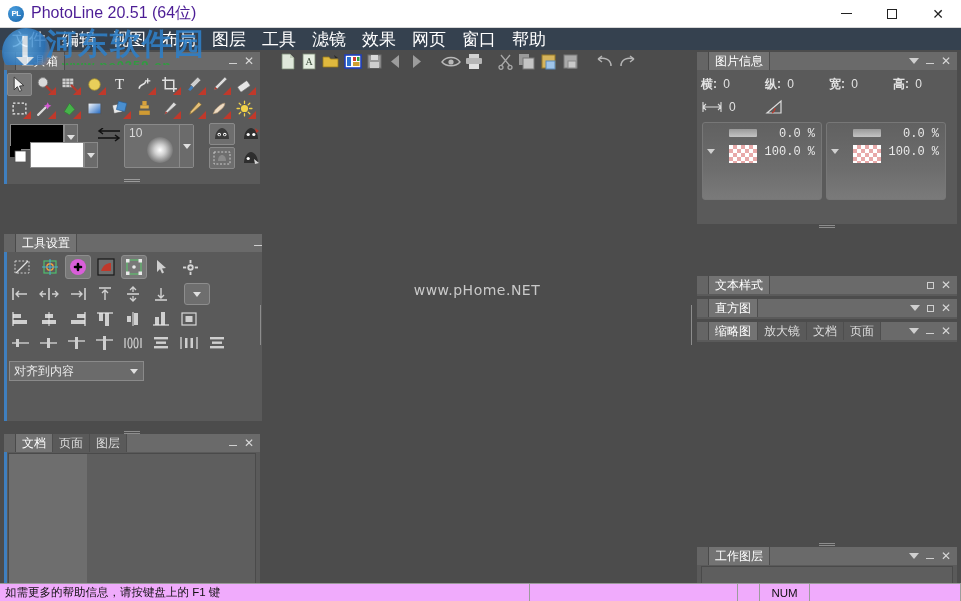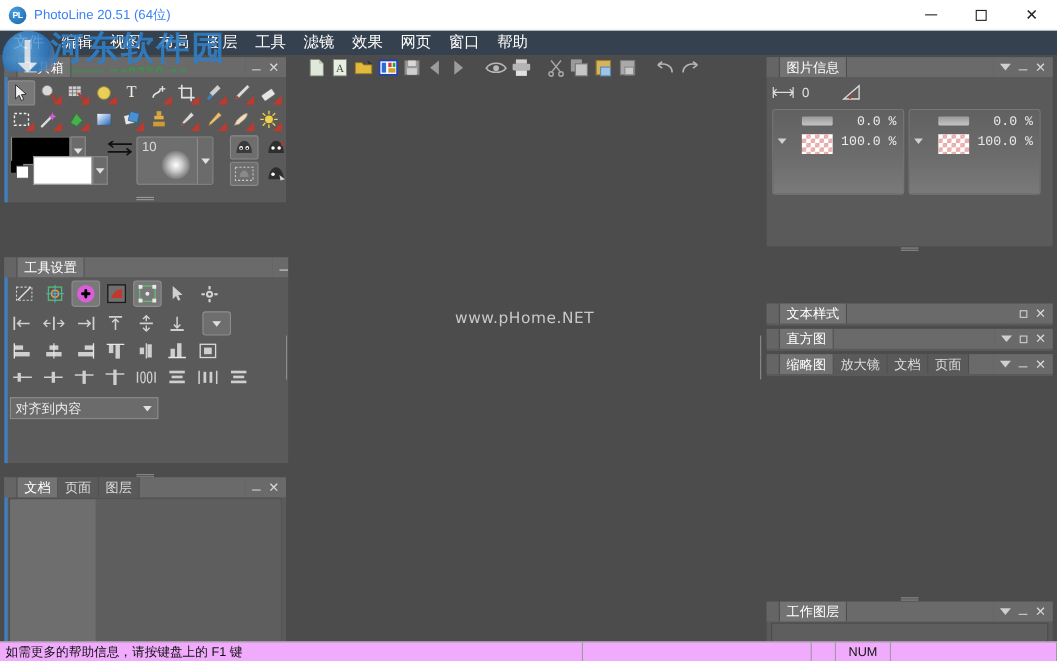--- a/index.html
+++ b/index.html
@@ -19,37 +19,37 @@
     display: flex; align-items: center;
   }
   .app-icon {
     width: 16px; height: 16px; margin-left: 8px; margin-right: 7px;
     border-radius: 50%;
     background: radial-gradient(circle at 35% 30%, #4a9fe0, #1663a8);
     color: #fff; font-size: 8px; font-weight: bold;
     display: flex; align-items: center; justify-content: center;
     letter-spacing: -0.5px;
   }
-  .title-text { color: #3b82f6; font-size: 12px; }
+  .title-text { color: #4c1d95; font-size: 16px; }
   .win-btns { margin-left: auto; display: flex; height: 28px; }
   .win-btn {
     width: 46px; height: 28px; display: flex; align-items: center; justify-content: center;
     color: #222; font-size: 12px;
   }
   .glyph-min { width: 11px; height: 1px; background: #222; display: block; }
   .glyph-max { width: 10px; height: 10px; border: 1px solid #222; display: block; }
   .glyph-x { font-size: 14px; line-height: 1; font-family: "DejaVu Sans", sans-serif; }
 
   
   .menubar {
     position: absolute; left: 0; top: 28px; width: 961px; height: 22px;
     background: #35414f; display: flex; align-items: center; padding-left: 4px;
   }
   .menu-item {
-    color: #ffffff; font-size: 14px; padding: 2px 8px; white-space: nowrap;
+    color: #ffffff; font-size: 17px; padding: 2px 8px; white-space: nowrap;
     cursor: default;
   }
 
   
   .workspace {
     position: absolute; left: 0; top: 50px; width: 961px; height: 533px;
     background: #4c4c4c;
   }
 
   
@@ -854,20 +854,30 @@
             <div class="tab active">图片信息</div>
           </div>
         <div class="head-fill"></div>
         <div class="head-btns">
           <i class="hb-caret"></i>
           <i class="hb-min"></i>
           <span class="hb-x">✕</span>
         </div>
       </div>
 
+      <div class="info-line">
+        <span><b>横:</b>
+              <b style="font-weight:normal;margin-left:3px;">0</b></span>
+        <span><b>纵:</b>
+              <b style="font-weight:normal;margin-left:3px;">0</b></span>
+        <span><b>宽:</b>
+              <b style="font-weight:normal;margin-left:3px;">0</b></span>
+        <span><b>高:</b>
+              <b style="font-weight:normal;margin-left:3px;">0</b></span>
+      </div>
 
       <div class="info-line2">
         <svg width="22" height="12" viewBox="0 0 22 12">
           <path d="M2 1v10M20 1v10M2 6h18M5 3L2 6l3 3M17 3l3 3-3 3" stroke="#dcdcdc" stroke-width="1.1" fill="none"></path>
         </svg>
         <span>0</span>
         <svg width="26" height="18" viewBox="0 0 26 18" style="margin-left:22px">
           <path d="M3 15 L17 15 L17 3 Z" fill="none" stroke="#dcdcdc" stroke-width="1.2"></path>
           <path d="M8 15 A6 6 0 0 0 11 10" fill="none" stroke="#c0392b" stroke-width="1.1"></path>
         </svg>

